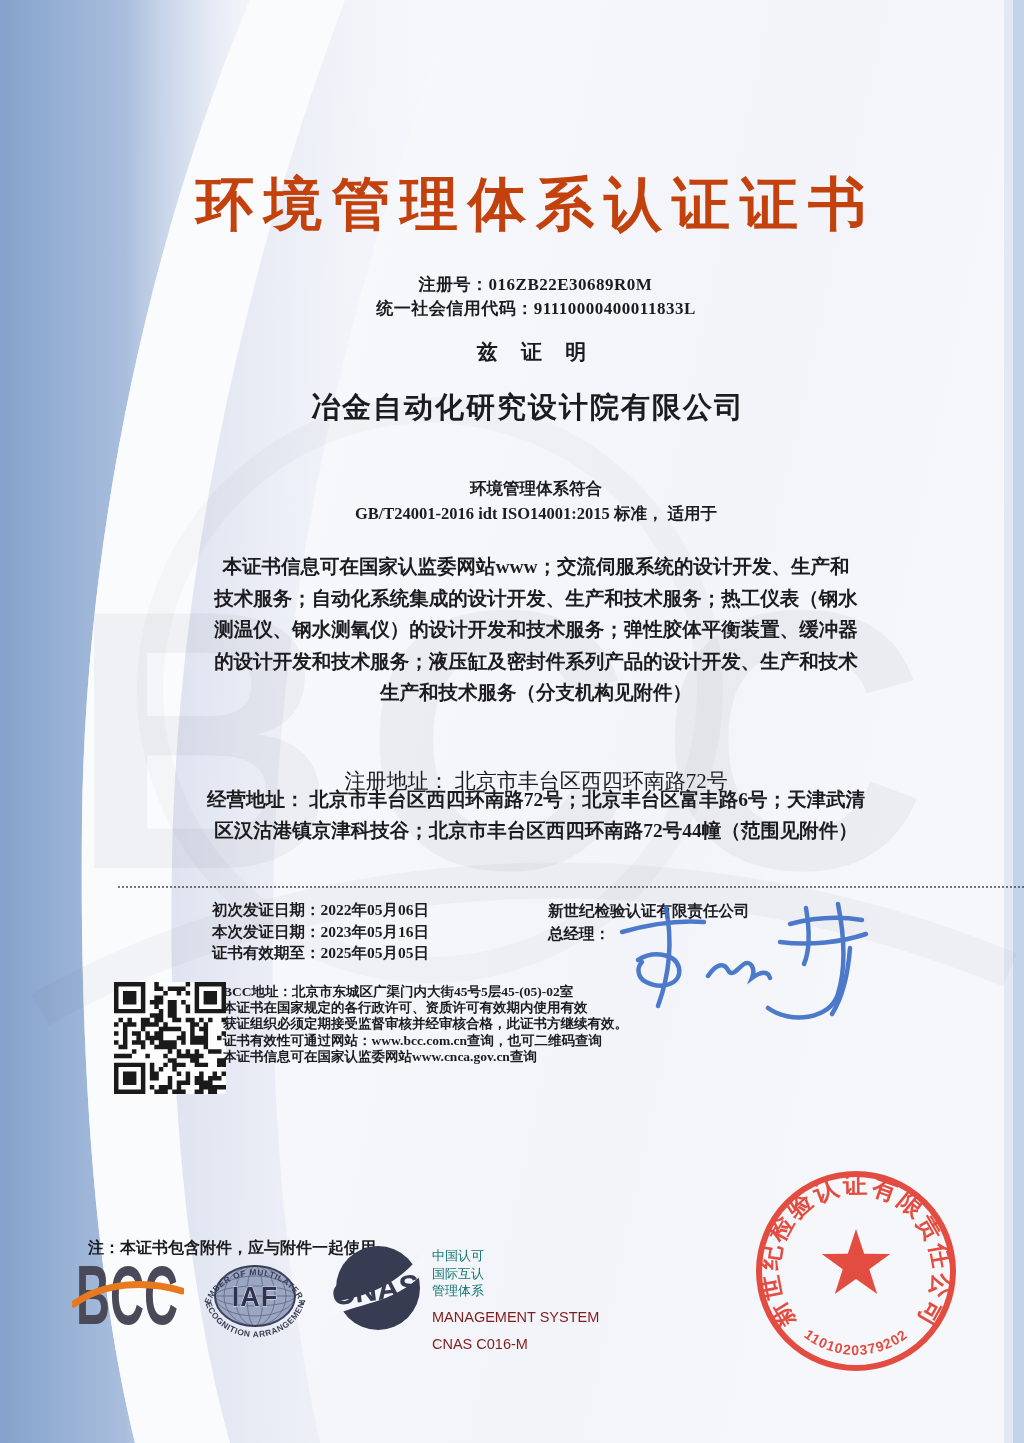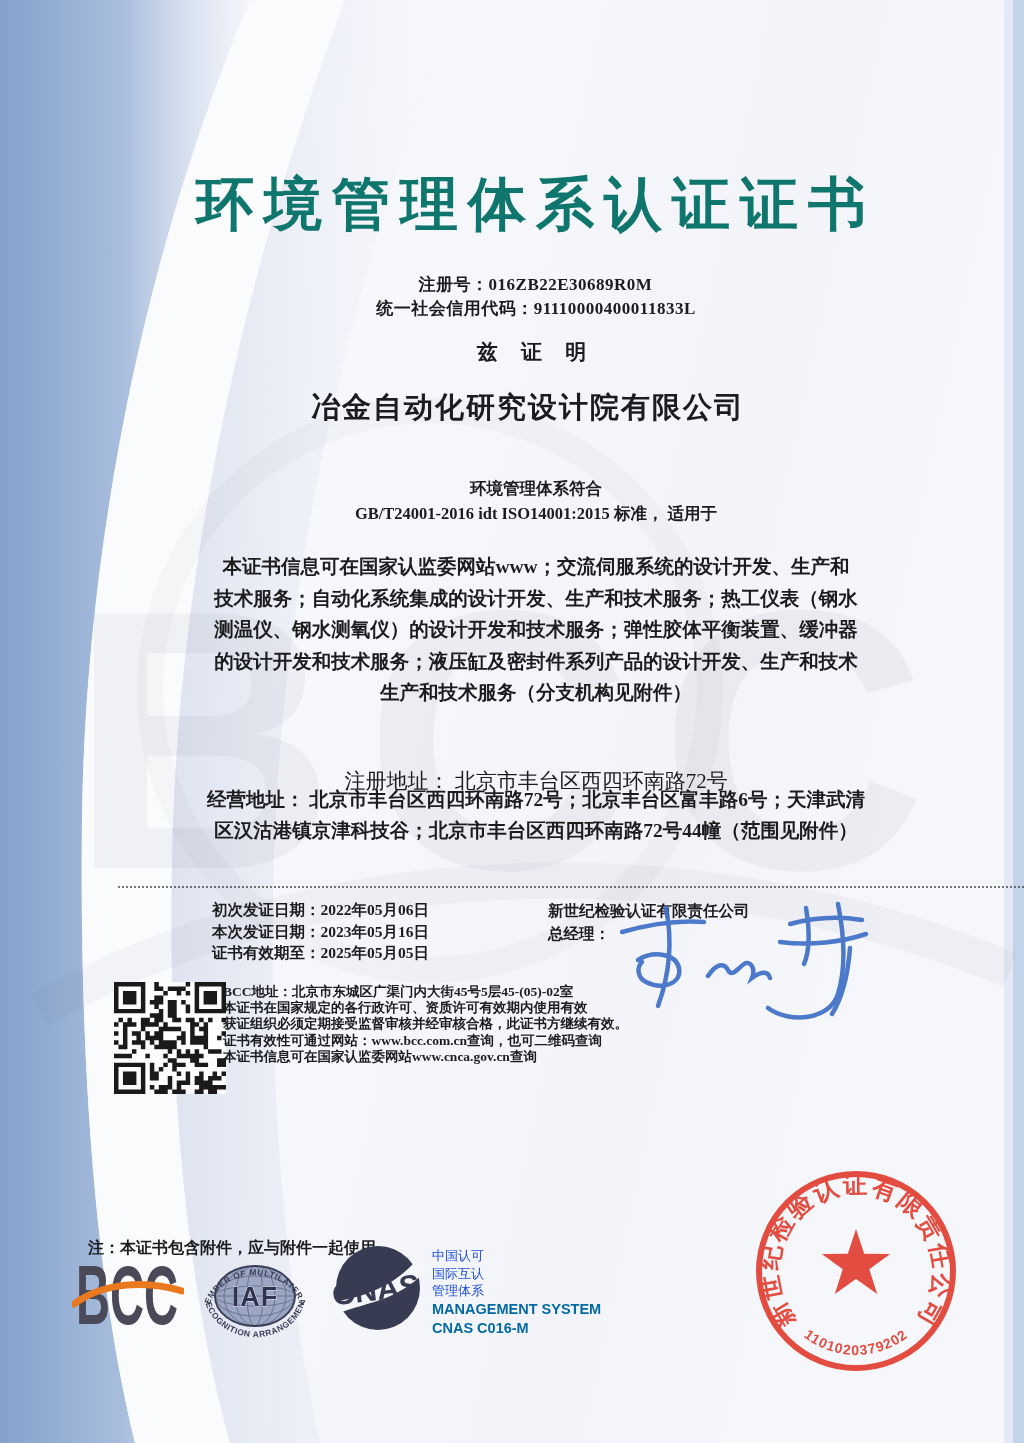--- a/index.html
+++ b/index.html
@@ -6,42 +6,42 @@
   .page{position:relative;width:1024px;height:1443px;margin:0 auto;overflow:hidden;
         font-family:"Liberation Serif","DejaVu Serif",serif;color:#1c1c1e;background:#f5f6fa;}
   .abs{position:absolute;}
   .centered{left:0;right:0;text-align:center;padding-left:48px;}
   .bg-svg{left:0;top:0;z-index:0;}
   .watermark{left:0;right:0;top:555px;z-index:0;text-align:center;
              font-family:"Liberation Sans","DejaVu Sans",sans-serif;font-weight:bold;
              font-size:370px;line-height:1;letter-spacing:28px;color:rgba(58,62,82,0.05);
              user-select:none;}
   .content{position:absolute;inset:0;z-index:1;}
-  .cert-title{top:166px;font-size:58px;font-weight:bold;letter-spacing:10px;color:#0f766e;}
+  .cert-title{top:166px;font-size:58px;font-weight:bold;letter-spacing:10px;color:#c2410c;}
   .meta-line{font-size:17px;font-weight:bold;letter-spacing:.5px;}
   .reg-line{top:273px;padding-left:47px;}
   .credit-line{top:297px;}
   .certify{top:338px;font-size:21px;font-weight:bold;letter-spacing:9px;}
   .company{top:388px;font-size:29px;font-weight:bold;letter-spacing:2px;padding-left:32px;}
   .conform{top:478px;font-size:16.5px;font-weight:600;}
   .standard{top:503px;font-size:16.5px;font-weight:600;}
   .scope{top:551px;font-size:19.5px;font-weight:600;line-height:31.5px;}
   .scope div{white-space:nowrap;}
   .reg-addr{top:767px;font-size:21px;font-weight:400;}
   .op-addr{top:784px;font-size:19.5px;font-weight:600;line-height:31px;}
   .divider{top:886px;left:118px;right:0;border-top:2px dotted #4a4a4a;opacity:.75;}
   .dates{left:212px;top:899px;font-size:15.5px;font-weight:bold;line-height:21.5px;}
   .issuer{left:548px;top:899px;font-size:15.5px;font-weight:bold;line-height:23px;}
   .sig-svg{left:580px;top:898px;z-index:2;}
   .qr{left:114px;top:982px;width:112px;height:112px;background:#fdfdfd;}
   .footer-info{left:223px;top:984px;font-size:13.5px;font-weight:bold;line-height:16.2px;white-space:nowrap;}
   .note{left:88px;top:1238px;font-size:16px;font-weight:bold;}
   .accr{left:432px;top:1247px;font-family:"Liberation Sans","DejaVu Sans",sans-serif;}
-  .accr .cn{font-size:13px;color:#1d4ed8;line-height:17.5px;}
-  .accr .en{font-size:14.5px;font-weight:bold;color:#0369a1;line-height:19px;margin-top:0;white-space:nowrap;}
+  .accr .cn{font-size:13px;color:#0f766e;line-height:17.5px;}
+  .accr .en{font-size:14.5px;font-weight:normal;color:#7f1d1d;line-height:19px;margin-top:8px;white-space:nowrap;}
   .logo{z-index:1;}
   .seal-svg{left:746px;top:1161px;z-index:3;opacity:.9;}
 </style>
 </head>
 <body>
 
 <div class="page">
 
   <svg class="abs bg-svg" width="1024" height="1443" viewBox="0 0 1024 1443">
     <defs>

